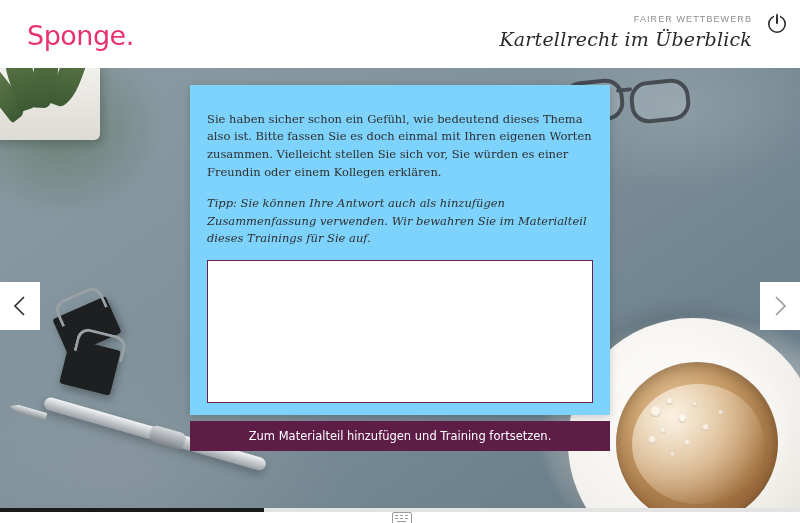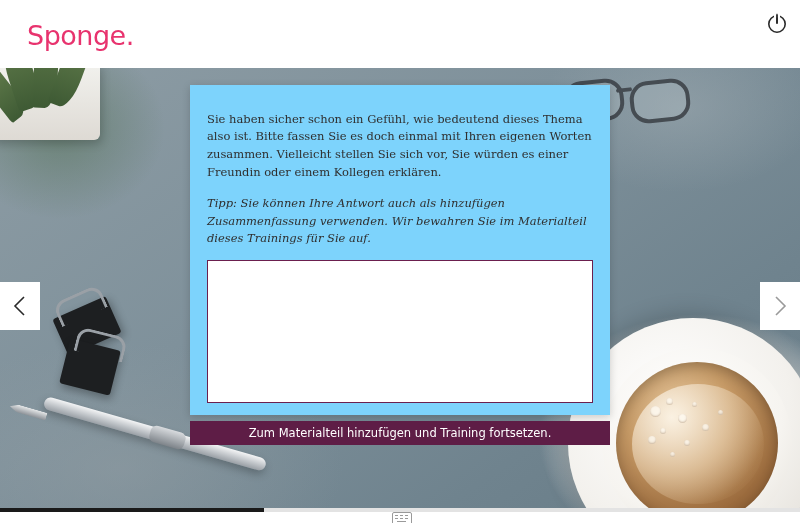--- a/index.html
+++ b/index.html
@@ -284,21 +284,21 @@
     padding: 8px 10px;
     font-family: "DejaVu Serif", serif;
     font-size: 12px;
     color: #2f2f2f;
   }
   .submit-btn {
     position: absolute;
     left: 190px;
     top: 421px;
     width: 420px;
-    height: 24px;
+    height: 30px;
     background: #5e1d46;
     color: #ffffff;
     border: none;
     font-family: "DejaVu Sans", sans-serif;
     font-size: 11.5px;
     cursor: pointer;
     z-index: 11;
   }
 
   
@@ -356,20 +356,22 @@
 </style>
 </head>
 <body>
 
 <div class="app">
 
   <div class="header">
     <div class="logo"><span>Sponge</span><span class="dot">.</span></div>
 
     <div class="header-right">
+      <div class="eyebrow">FAIRER WETTBEWERB</div>
+      <div class="course-title">Kartellrecht im Überblick</div>
     </div>
 
     <div class="power-btn">
       <svg width="22" height="22" viewBox="0 0 22 22">
         <circle cx="11" cy="12" r="8.2" fill="none" stroke="#2a2a2a" stroke-width="1.6"></circle>
         <line x1="11" y1="2.5" x2="11" y2="11" stroke="#2a2a2a" stroke-width="1.8" stroke-linecap="round"></line>
         <rect x="8" y="1.5" width="6" height="4" fill="#ffffff"></rect>
         <line x1="11" y1="3" x2="11" y2="10.5" stroke="#2a2a2a" stroke-width="1.8" stroke-linecap="round"></line>
       </svg>
     </div>

